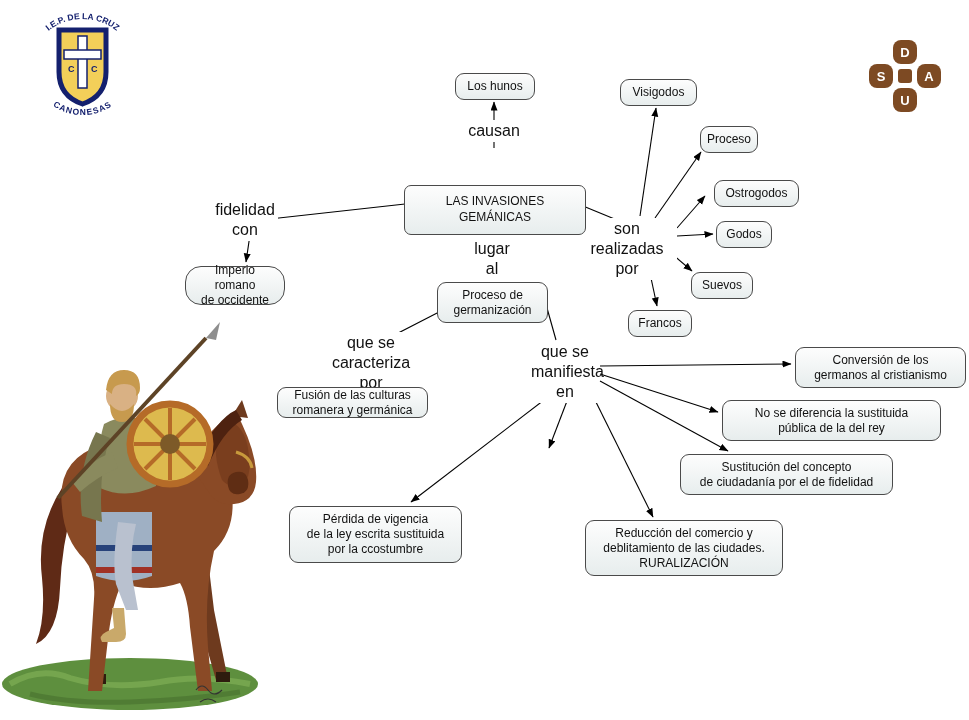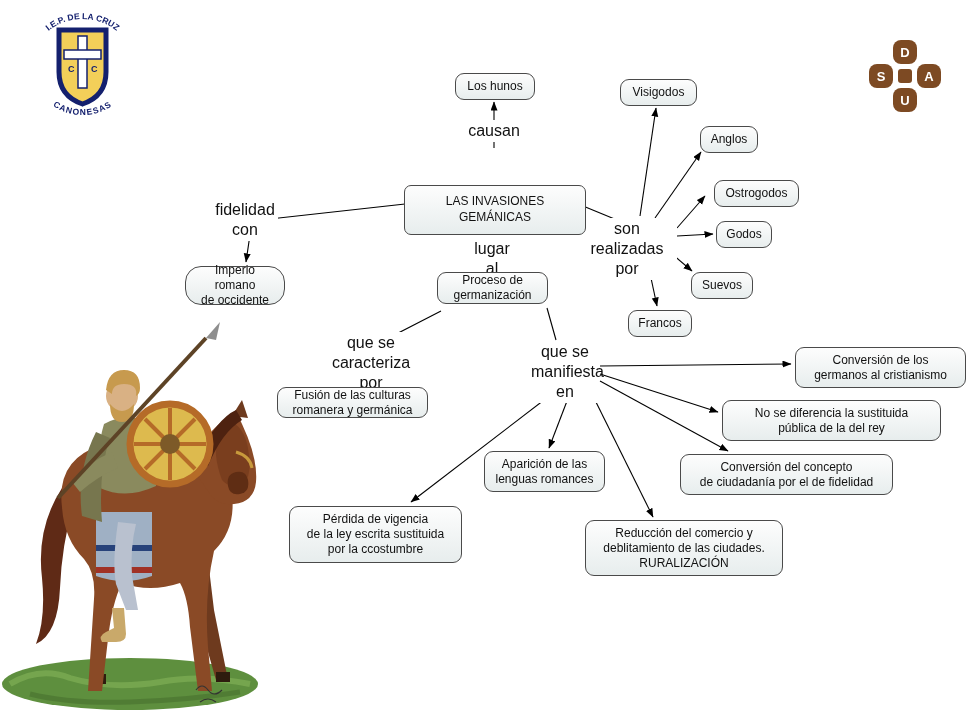--- a/index.html
+++ b/index.html
@@ -146,41 +146,39 @@
   <div class="link-label" style="left:531px; top:341px; width:68px;">que se
 manifiesta
 en</div>
 
   <div class="node" style="left:455px; top:73px; width:80px; height:27px;">Los hunos</div>
 
   <div class="node central" style="left:404px; top:149px; width:182px; height:50px;">LAS INVASIONES
 GEMÁNICAS</div>
 
   <div class="node" style="left:620px; top:79px; width:77px; height:27px;">Visigodos</div>
-  <div class="node" style="left:700px; top:126px; width:58px; height:27px;">Anglos</div>
+  <div class="node" style="left:700px; top:126px; width:58px; height:27px;">Proceso</div>
   <div class="node" style="left:708px; top:180px; width:85px; height:27px;margin-left:6px;">Ostrogodos</div>
   <div class="node" style="left:716px; top:221px; width:56px; height:27px;">Godos</div>
   <div class="node" style="left:691px; top:272px; width:62px; height:27px;">Suevos</div>
   <div class="node" style="left:628px; top:310px; width:64px; height:27px;">Francos</div>
 
   <div class="node" style="left:185px; top:266px; width:100px; height:39px;border-radius:16px;">Imperio romano
 de occidente</div>
-  <div class="node" style="left:437px; top:272px; width:111px; height:32px;">Proceso de
+  <div class="node" style="left:437px; top:282px; width:111px; height:41px;">Proceso de
 germanización</div>
 
   <div class="node" style="left:277px; top:387px; width:151px; height:31px;">Fusión de las culturas
 romanera y germánica</div>
   <div class="node" style="left:795px; top:347px; width:171px; height:41px;">Conversión de los
 germanos al cristianismo</div>
   <div class="node" style="left:722px; top:400px; width:219px; height:41px;">No se diferencia la sustituida
 pública de la del rey</div>
-  <div class="node" style="left:680px; top:454px; width:213px; height:41px;">Conversión del concepto
+  <div class="node" style="left:680px; top:454px; width:213px; height:41px;">Sustitución del concepto
 de ciudadanía por el de fidelidad</div>
-  <div class="node" style="left:484px; top:451px; width:121px; height:41px;">Aparición de las
-lenguas romances</div>
   <div class="node" style="left:585px; top:520px; width:198px; height:56px;">Reducción del comercio y
 deblitamiento de las ciudades.
 RURALIZACIÓN</div>
   <div class="node" style="left:289px; top:506px; width:173px; height:57px;">Pérdida de vigencia
 de la ley escrita sustituida
 por la ccostumbre</div>
 
 </div>
 
 </body></html>

